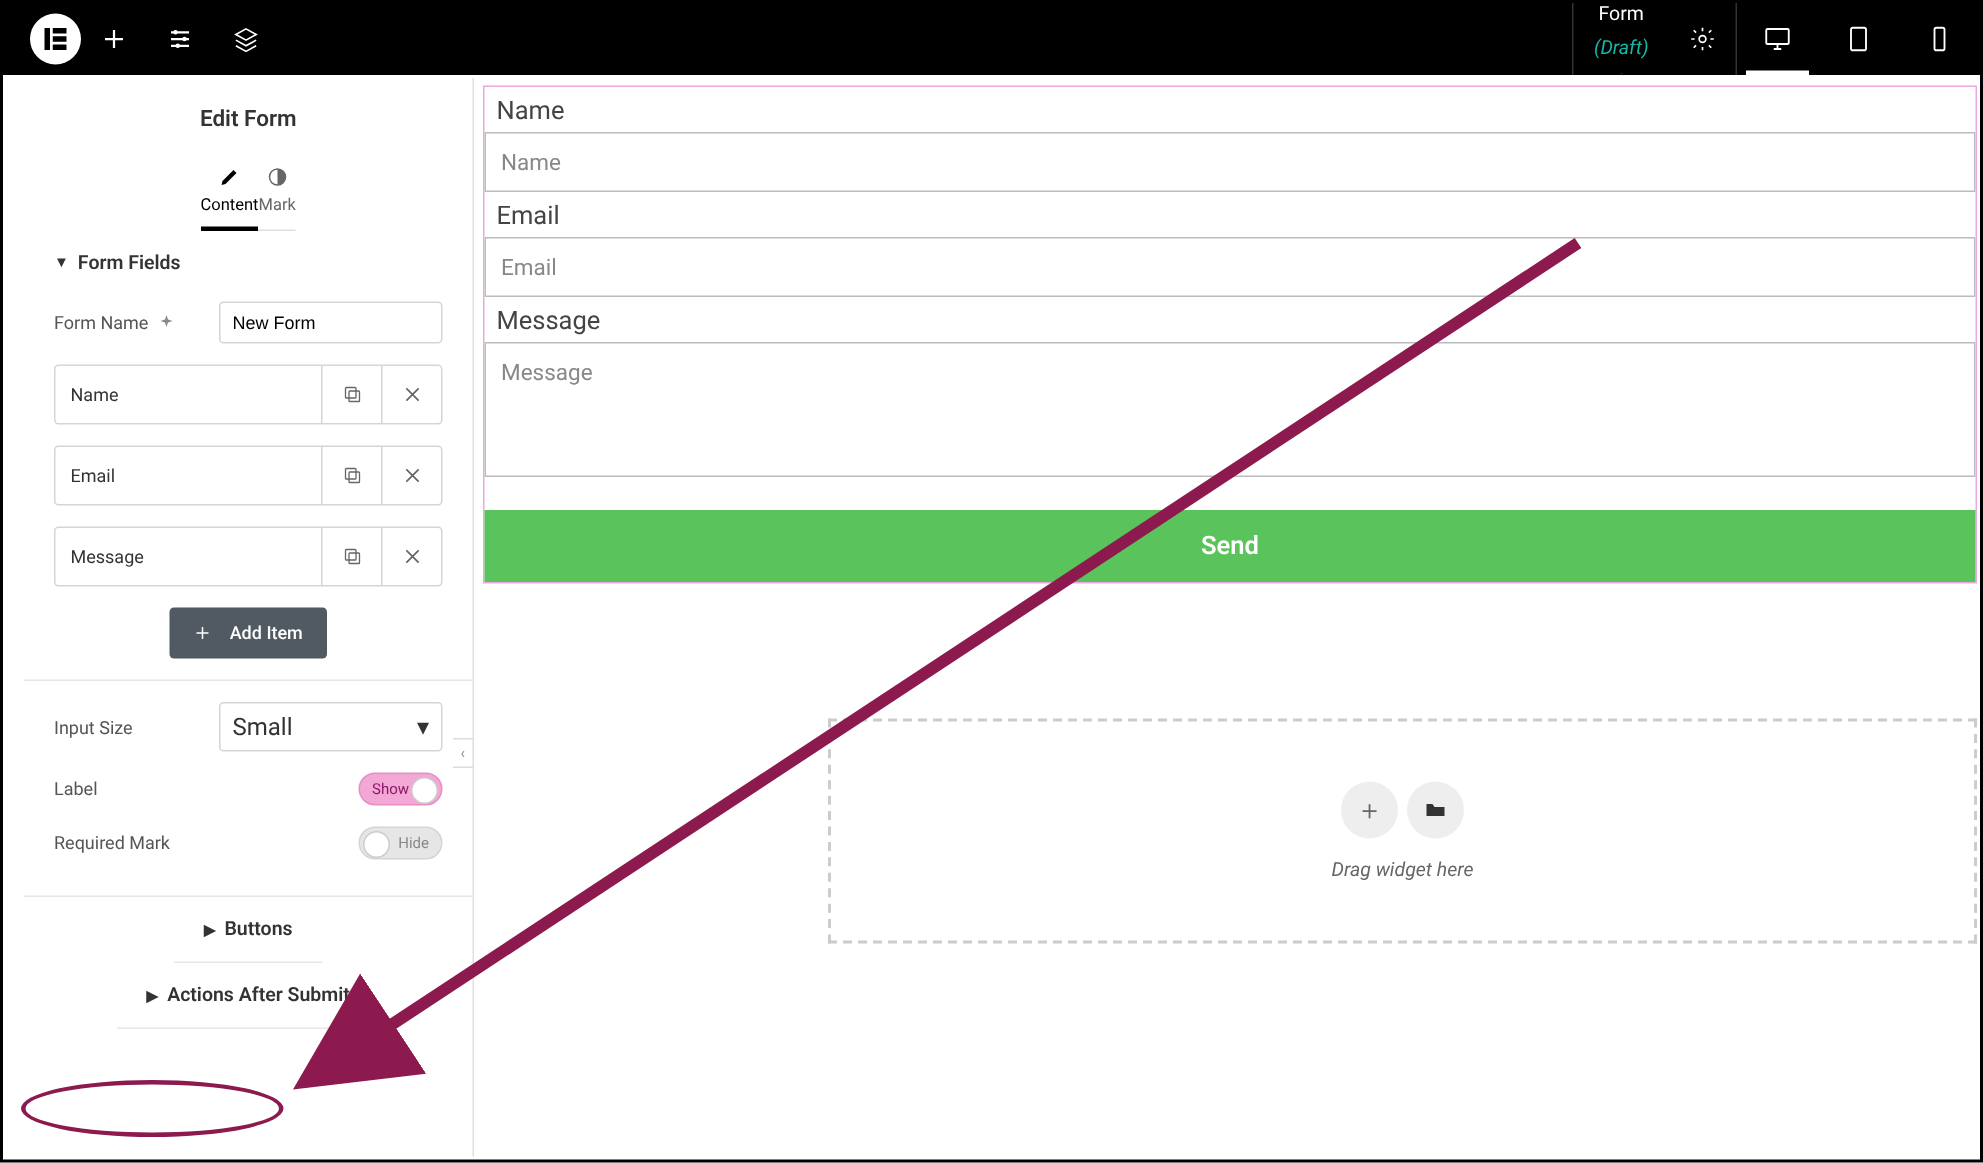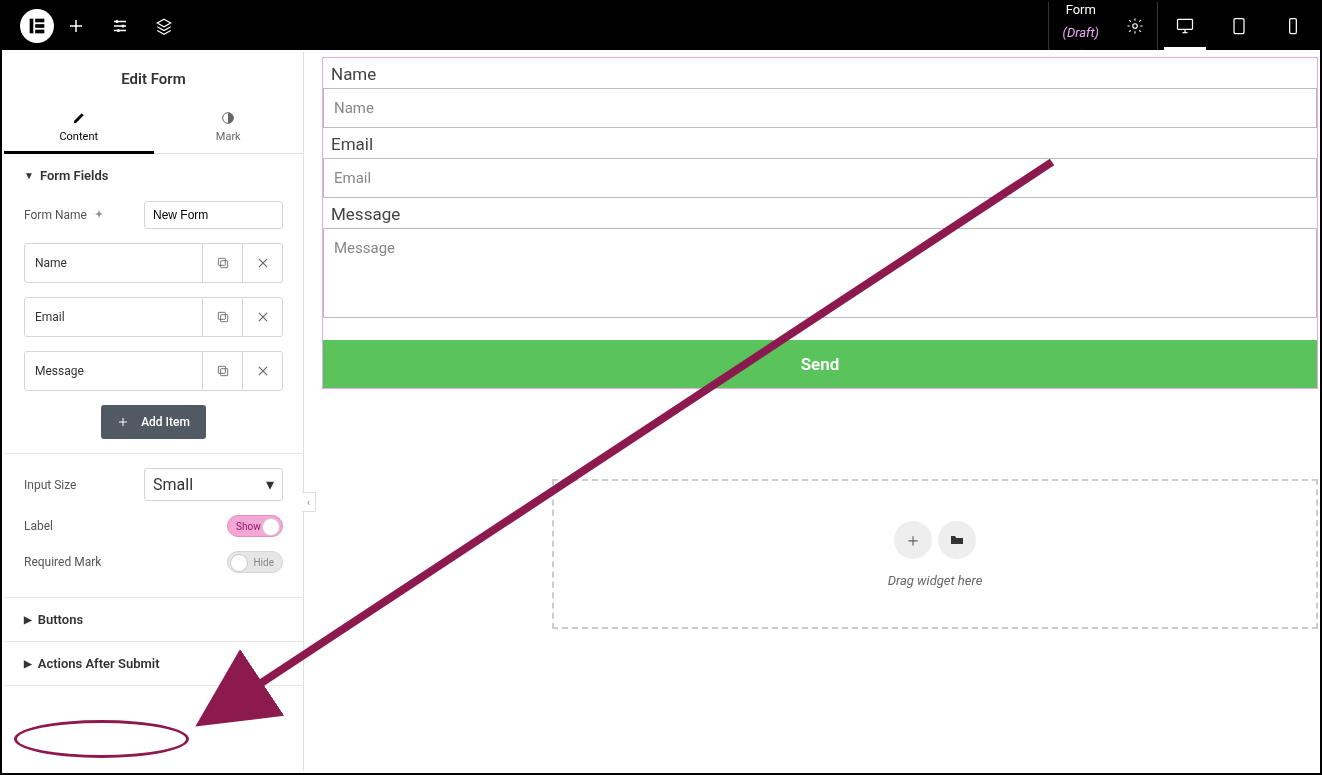--- a/index.html
+++ b/index.html
@@ -7,42 +7,42 @@
 
 
 .topbar { background: #000; height: 48px; display: flex; align-items: center; color: #fff; position: relative; }
 .topbar-left { display: flex; align-items: center; gap: 0; padding-left: 18px; }
 .logo { width: 34px; height: 34px; border-radius: 50%; background: #fff; display: flex; align-items: center; justify-content: center; }
 .logo svg { width: 22px; height: 22px; }
 .top-icon { width: 44px; height: 48px; display: flex; align-items: center; justify-content: center; color: #fff; cursor: pointer; }
 .top-icon svg { width: 18px; height: 18px; }
 .topbar-right { margin-left: auto; display: flex; align-items: center; height: 100%; }
 .doc-label { display: flex; align-items: center; gap: 8px; padding: 0 14px; height: 100%; border-left: 1px solid #333; cursor: pointer; flex-direction: column; }
-.doc-label .italic { font-style: italic; color: #f0abfc; }
+.doc-label .italic { font-style: italic; color: #14b8a6; }
 .rp-group { display: flex; height: 100%; border-left: 1px solid #333; }
 .rp-item { width: 54px; height: 100%; display: flex; align-items: center; justify-content: center; cursor: pointer; position: relative; }
 .rp-item.active::after { content: ""; position: absolute; left: 6px; right: 6px; bottom: 0; height: 3px; background: #fff; }
 .rp-item svg { width: 20px; height: 20px; stroke: #fff; fill: none; }
 
 
-.panel { position: absolute; left: 2px; top: 50px; width: 300px; bottom: 2px; border-right: 1px solid #e0e0e0; background: #fff; display: flex; flex-direction: column; }
+.panel { position: absolute; left: 14px; top: 50px; width: 300px; bottom: 2px; border-right: 1px solid #e0e0e0; background: #fff; display: flex; flex-direction: column; align-items: center; }
 .panel-title { text-align: center; font-weight: 600; font-size: 15px; padding: 18px 0 14px; }
 .tabs { display: flex; border-bottom: 1px solid #e0e0e0; }
 .tab { flex: 1; text-align: center; padding: 8px 0 10px; cursor: pointer; position: relative; color: #666; font-size: 11px; }
 .tab.active { color: #000; }
 .tab.active::after { content: ""; position: absolute; left: 0; right: 0; bottom: -1px; height: 3px; background: #000; }
 .tab-ico { display: block; margin: 0 auto 4px; }
 
 
 .section { border-bottom: 1px solid #e6e6e6; }
 .section-header { padding: 14px 20px; font-weight: 600; font-size: 13px; cursor: pointer; display: flex; align-items: center; gap: 6px; }
 .section-header .caret { font-size: 10px; }
 .section-body { padding: 4px 20px 20px; }
 
-.row { display: flex; align-items: center; margin-bottom: 14px; gap: 10px; }
+.row { display: flex; align-items: center; margin-bottom: 14px; }
 .row .lbl { flex: 0 0 110px; font-size: 12px; color: #555; display: flex; align-items: center; gap: 6px; }
 .row .ctl { flex: 1; }
 .input-text { width: 100%; border: 1px solid #d5d5d5; border-radius: 3px; padding: 6px 8px; font-size: 12px; background: #fff; }
 .select { width: 100%; border: 1px solid #d5d5d5; border-radius: 3px; padding: 6px 8px; font-size: 16px; background: #fff; display: flex; justify-content: space-between; align-items: center; cursor: pointer; }
 
 
 .rep-list { margin-top: 12px; }
 .rep-item { display: flex; border: 1px solid #d5d5d5; border-radius: 3px; margin-bottom: 14px; overflow: hidden; background: #fff; }
 .rep-item .rep-label { flex: 1; padding: 12px 10px; font-size: 12px; cursor: pointer; }
 .rep-item .rep-btn { width: 40px; display: flex; align-items: center; justify-content: center; border-left: 1px solid #d5d5d5; cursor: pointer; color: #666; }

